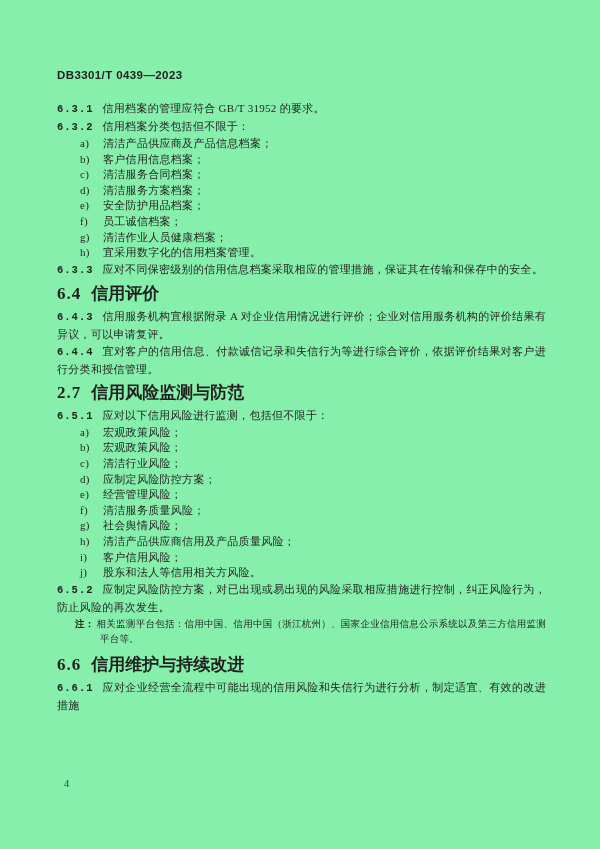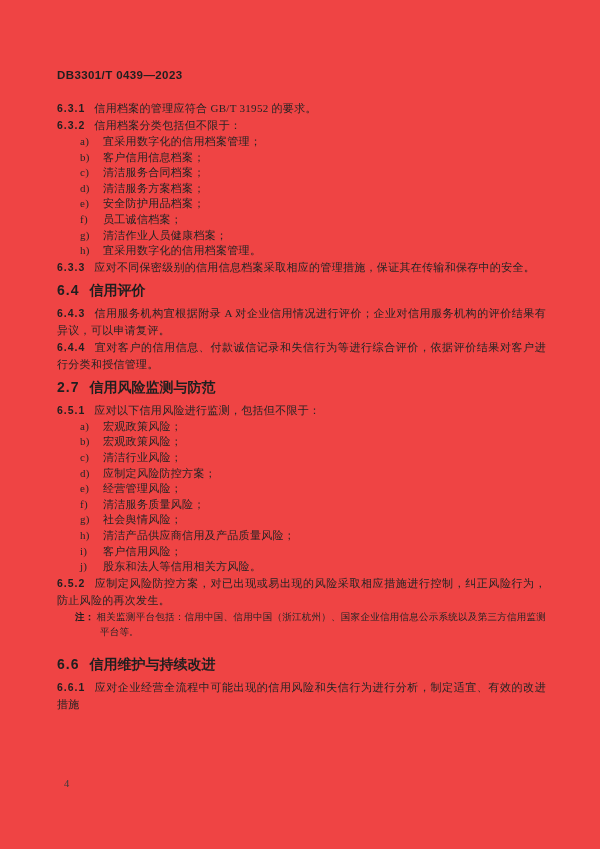--- a/index.html
+++ b/index.html
@@ -5,21 +5,21 @@
   html, body { margin: 0; padding: 0; }
   body {
     background: #888;
     font-family: "Liberation Serif", "DejaVu Serif", serif;
   }
   .page {
     position: relative;
     width: 600px;
     height: 849px;
     margin: 0 auto;
-    background: #ef4444;
+    background: #86efac;
     box-sizing: border-box;
     padding: 69px 54px 0 57px;
     color: #242424;
     overflow: hidden;
   }
   .doc-header {
     font-family: "Liberation Sans", "DejaVu Sans", sans-serif;
     font-weight: bold;
     font-size: 11.5px;
     letter-spacing: 0.4px;
@@ -27,21 +27,21 @@
     margin-bottom: 19px;
   }
   .clause {
     margin: 0;
     font-size: 11px;
     line-height: 17px;
     letter-spacing: 0.3px;
     text-align: justify;
   }
   .cnum {
-    font-family: Liberation Sans, sans-serif;
+    font-family: Liberation Mono, monospace;
     font-weight: bold;
     font-size: 10.5px;
     letter-spacing: 1px;
     margin-right: 9px;
     color: #1f1f1f;
     white-space: nowrap;
   }
   .list { margin: 0; }
   .list-item {
     display: flex;
@@ -50,23 +50,23 @@
     line-height: 15.6px;
     letter-spacing: 0.3px;
   }
   .ilabel {
     width: 23px;
     flex: 0 0 23px;
   }
   .itext { flex: 1; }
   .sec {
     margin: 6px 0 6px 0;
-    font-family: Liberation Sans, sans-serif;
-    font-weight: bold;
-    font-size: 14px;
+    font-family: Liberation Serif, serif;
+    font-weight: bold;
+    font-size: 17px;
     line-height: 17px;
     color: #1f1f1f;
   }
   .snum { letter-spacing: 1px; margin-right: 10px; }
   .note {
     margin: 0;
     padding-left: 43px;
     text-indent: -25px;
     font-size: 9.5px;
     line-height: 15px;
@@ -94,21 +94,21 @@
 
   <div class="doc-header">DB3301/T 0439—2023</div>
 
   <p class="clause"><span class="cnum">6.3.1</span><span>信用档案的管理应符合 GB/T 31952 的要求。</span></p>
 
   <p class="clause"><span class="cnum">6.3.2</span><span>信用档案分类包括但不限于：</span></p>
 
   <div class="list">
     <div class="list-item">
         <span class="ilabel">a)</span>
-        <span class="itext">宜采用数字化的信用档案管理；</span>
+        <span class="itext">清洁产品供应商及产品信息档案；</span>
       </div>
     <div class="list-item">
         <span class="ilabel">b)</span>
         <span class="itext">客户信用信息档案；</span>
       </div>
     <div class="list-item">
         <span class="ilabel">c)</span>
         <span class="itext">清洁服务合同档案；</span>
       </div>
     <div class="list-item">
@@ -189,19 +189,19 @@
         <span class="ilabel">j)</span>
         <span class="itext">股东和法人等信用相关方风险。</span>
       </div>
   </div>
 
   <p class="clause"><span class="cnum">6.5.2</span><span>应制定风险防控方案，对已出现或易出现的风险采取相应措施进行控制，纠正风险行为，防止风险的再次发生。</span></p>
 
 
   <p class="note"><span class="note-label">注：</span><span>相关监测平台包括：信用中国、信用中国（浙江杭州）、国家企业信用信息公示系统以及第三方信用监测平台等。</span></p>
 
-  <h2 class="sec" style="margin-top:16px;"><span class="snum">6.6</span><span>信用维护与持续改进</span></h2>
+  <h2 class="sec" style="margin-top:9px;"><span class="snum">6.6</span><span>信用维护与持续改进</span></h2>
 
   <p class="clause"><span class="cnum">6.6.1</span><span>应对企业经营全流程中可能出现的信用风险和失信行为进行分析，制定适宜、有效的改进措施</span></p>
 
   <div class="page-number">4</div>
 
 </div>
 
 </body></html>

